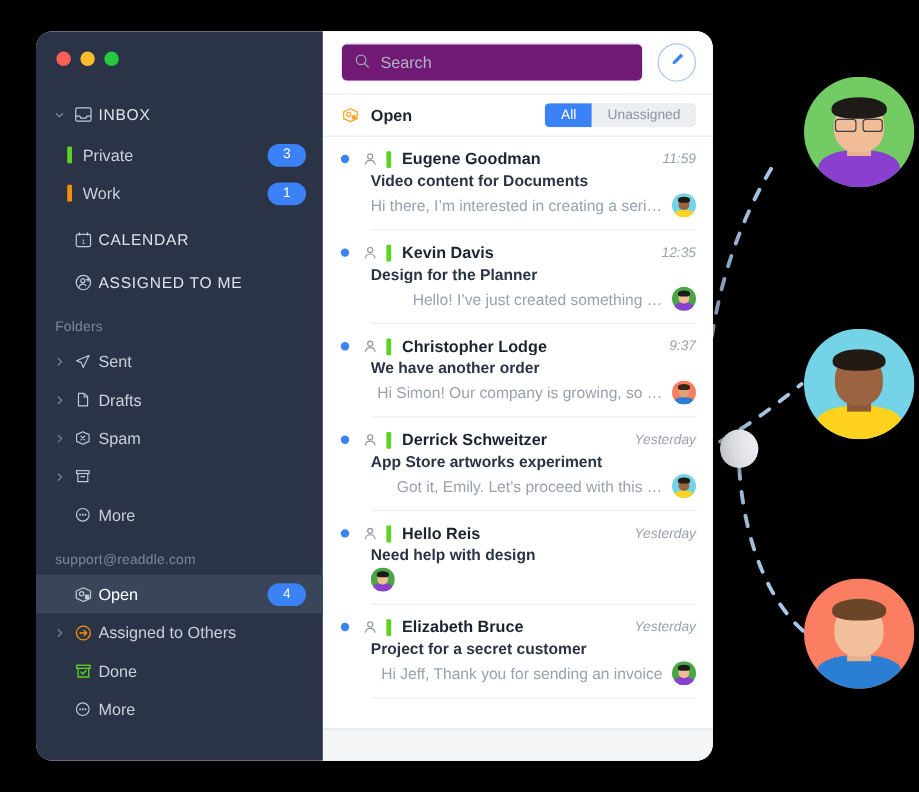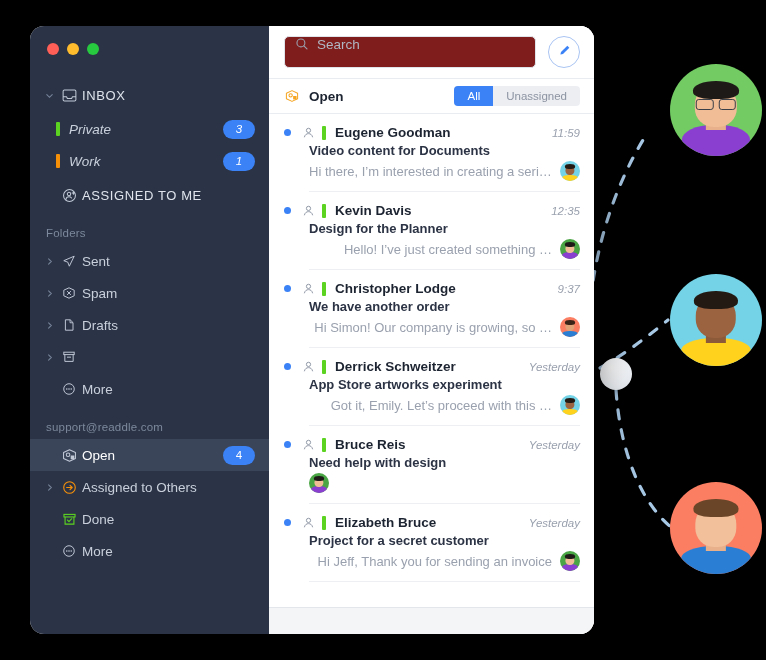--- a/index.html
+++ b/index.html
@@ -43,21 +43,21 @@
   .row .twisty{
     width:14px;flex:0 0 14px;display:flex;align-items:center;justify-content:center;
     color:#76839a;font-size:9px;
   }
   .row .ico{
     width:26px;flex:0 0 26px;display:flex;align-items:center;justify-content:center;
     color:#c2cad8;
   }
   .row .label{flex:1;white-space:nowrap;overflow:hidden;text-overflow:ellipsis;}
   .row.caps .label{letter-spacing:.6px;font-size:13px;color:#dfe4ec;}
-  .row.sub{padding-left:26px;font-style:italic;}
+  .row.sub{padding-left:26px;}
   .row.selected{background:#3a455a;}
   .row.selected .label{color:#ffffff;}
 
   .tagbar{width:4px;height:14px;border-radius:1px;margin-right:9px;flex:0 0 4px;}
   .badge{
     min-width:20px;height:19px;border-radius:10px;background:#3b82f6;color:#fff;
     font-size:11.5px;display:flex;align-items:center;justify-content:center;padding:0 6px;
     margin-left:auto;
   }
   .section-title{
@@ -66,22 +66,22 @@
   .section-title.acct{padding-top:16px;}
 
   
   .pane{flex:1;background:#fff;display:flex;flex-direction:column;min-width:0;}
   .toolbar{
     height:52px;flex:0 0 52px;display:flex;align-items:center;gap:12px;
     padding:0 14px 0 15px;border-bottom:1px solid #e9ecf1;background:#fff;
   }
   .search{
     flex:1;height:30px;border:1px solid #dfe3ea;border-radius:5px;
-    display:flex;gap:8px;padding:0 10px;color:#a7aebb;font-size:13.5px;
-    background:#7f1d1d;
+    display:flex;align-items:center;gap:8px;padding:0 10px;color:#a7aebb;font-size:13.5px;
+    background:#701a75;
   }
   .search .txt{color:#b0b6c2;font-size:13.5px;}
   .compose{
     width:30px;height:30px;flex:0 0 30px;border-radius:50%;border:1.4px solid #a9c4f2;
     display:flex;align-items:center;justify-content:center;background:#fff;
   }
 
   .listhead{
     height:34px;flex:0 0 34px;display:flex;align-items:center;gap:9px;
     padding:0 14px 0 15px;border-bottom:1px solid #e9ecf1;background:#fff;
@@ -203,20 +203,31 @@
           <span class="label">Private</span>
           <span class="badge">3</span>
         </div>
 
         <div class="row sub">
           <span class="tagbar" style="background:#f79009"></span>
           <span class="label">Work</span>
           <span class="badge">1</span>
         </div>
 
+        <div class="row tall caps" style="margin-top:4px">
+          <span class="twisty"></span>
+          <span class="ico">
+            <svg width="17" height="17" viewBox="0 0 20 20">
+                <rect x="3" y="5" width="14" height="12" rx="1.5" fill="none" stroke="currentColor" stroke-width="1.2"></rect>
+                <path d="M6 3.5v2.2M14 3.5v2.2" stroke="currentColor" stroke-width="1.2" stroke-linecap="round"></path>
+                <text x="10" y="14.6" font-size="6.5" fill="currentColor" text-anchor="middle" font-family="Liberation Sans">1</text>
+              </svg>
+          </span>
+          <span class="label">CALENDAR</span>
+        </div>
 
         <div class="row tall caps">
           <span class="twisty"></span>
           <span class="ico">
             <svg width="17" height="17" viewBox="0 0 20 20">
                 <circle cx="10" cy="10" r="7" fill="none" stroke="currentColor" stroke-width="1.2"></circle>
                 <circle cx="9.4" cy="8.2" r="2" fill="none" stroke="currentColor" stroke-width="1.2"></circle>
                 <path d="M5.6 15c.5-2.2 2-3.4 3.8-3.4 1.2 0 2.3.5 3 1.4" fill="none" stroke="currentColor" stroke-width="1.2" stroke-linecap="round"></path>
                 <path d="M14.6 5.6v3M13.1 7.1h3" stroke="currentColor" stroke-width="1.2" stroke-linecap="round"></path>
               </svg>
@@ -241,40 +252,40 @@
         </div>
 
         <div class="row">
           <span class="twisty">
             <svg width="9" height="9" viewBox="0 0 10 10">
                 <path d="M4 2l3 3-3 3" fill="none" stroke="currentColor" stroke-width="1.2" stroke-linecap="round"></path>
               </svg>
           </span>
           <span class="ico">
             <svg width="16" height="16" viewBox="0 0 20 20">
-                <path d="M3.5 6.5l6.5-3 6.5 3v7l-6.5 3-6.5-3z" fill="none" stroke="currentColor" stroke-width="1.2" stroke-linejoin="round"></path>
-                <path d="M8 8l4 4M12 8l-4 4" stroke="currentColor" stroke-width="1.2" stroke-linecap="round"></path>
-              </svg>
-          </span>
-          <span class="label">Spam</span>
+                <path d="M5.5 3.5h6l3.5 3.5v9.5h-9.5z" fill="none" stroke="currentColor" stroke-width="1.2" stroke-linejoin="round"></path>
+                <path d="M11.3 3.6v3.6h3.6" fill="none" stroke="currentColor" stroke-width="1.1"></path>
+              </svg>
+          </span>
+          <span class="label">Drafts</span>
         </div>
 
         <div class="row">
           <span class="twisty">
             <svg width="9" height="9" viewBox="0 0 10 10">
                 <path d="M4 2l3 3-3 3" fill="none" stroke="currentColor" stroke-width="1.2" stroke-linecap="round"></path>
               </svg>
           </span>
           <span class="ico">
             <svg width="16" height="16" viewBox="0 0 20 20">
-                <path d="M5.5 3.5h6l3.5 3.5v9.5h-9.5z" fill="none" stroke="currentColor" stroke-width="1.2" stroke-linejoin="round"></path>
-                <path d="M11.3 3.6v3.6h3.6" fill="none" stroke="currentColor" stroke-width="1.1"></path>
-              </svg>
-          </span>
-          <span class="label">Drafts</span>
+                <path d="M3.5 6.5l6.5-3 6.5 3v7l-6.5 3-6.5-3z" fill="none" stroke="currentColor" stroke-width="1.2" stroke-linejoin="round"></path>
+                <path d="M8 8l4 4M12 8l-4 4" stroke="currentColor" stroke-width="1.2" stroke-linecap="round"></path>
+              </svg>
+          </span>
+          <span class="label">Spam</span>
         </div>
 
         <div class="row">
           <span class="twisty">
             <svg width="9" height="9" viewBox="0 0 10 10">
                 <path d="M4 2l3 3-3 3" fill="none" stroke="currentColor" stroke-width="1.2" stroke-linecap="round"></path>
               </svg>
           </span>
           <span class="ico">
             <svg width="16" height="16" viewBox="0 0 20 20">
@@ -501,21 +512,21 @@
         <div class="item">
           <div class="line1">
             <span class="unread"></span>
             <span class="person-ico">
               <svg width="13" height="13" viewBox="0 0 16 16">
                   <circle cx="8" cy="5.4" r="2.6" fill="none" stroke="currentColor" stroke-width="1.2"></circle>
                   <path d="M3 13.4c.6-2.6 2.5-4 5-4s4.4 1.4 5 4" fill="none" stroke="currentColor" stroke-width="1.2" stroke-linecap="round"></path>
                 </svg>
             </span>
             <span class="tagbar" style="background:#5cd321"></span>
-            <span class="name">Bruce Reis</span>
+            <span class="name">Hello Reis</span>
             <span class="time">Yesterday</span>
           </div>
           <div class="subject">Need help with design</div>
           <div class="line3">
             <span class="mini av">
               <span class="bg" style="background:#4aa544"></span>
               <span class="body" style="bottom:0;width:80%;height:34%;background:#8b3fd1"></span>
               <span class="head" style="bottom:28%;width:46%;height:48%;background:#f0bd96"></span>
               <span class="hair" style="bottom:62%;width:50%;height:22%;background:#1d1a18"></span>
             </span>

